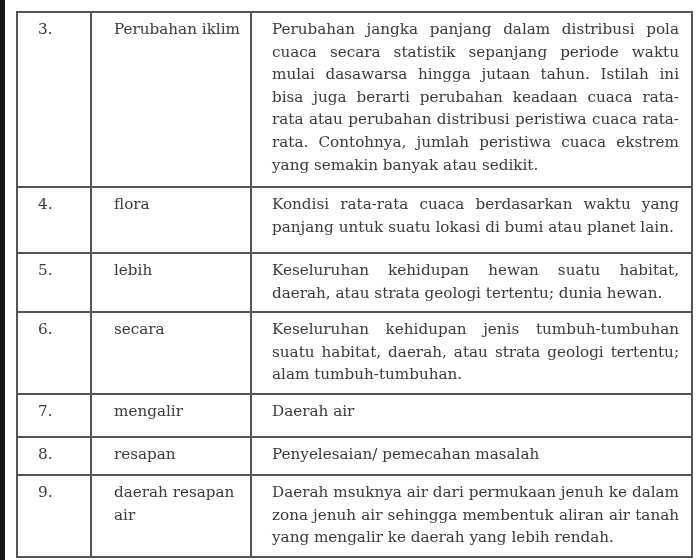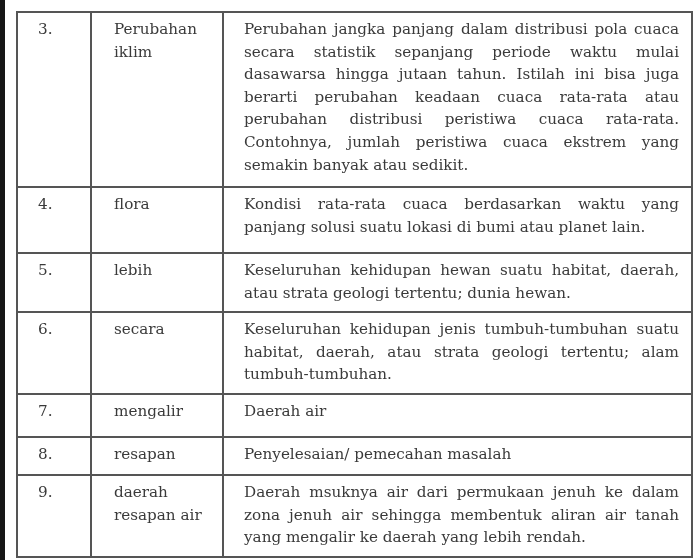--- a/index.html
+++ b/index.html
@@ -21,39 +21,39 @@
     table-layout: fixed;
   }
   table.glossary td {
     border: 2px solid #555555;
     vertical-align: top;
     font-size: 15.2px;
     line-height: 22.6px;
     padding: 5px 0 6px 0;
   }
   td.num { width: 74px; padding-left: 20px !important; box-sizing: border-box; }
-  td.term { width: 132px; padding-left: 22px !important; box-sizing: border-box; }
+  td.term { width: 160px; padding-left: 22px !important; box-sizing: border-box; }
   td.def { padding-left: 20px !important; padding-right: 12px !important; text-align: justify; }
 </style>
 </head>
 <body>
 
 <div class="left-strip"></div>
 
 <table class="glossary">
   <tbody>
     <tr style="height:175px">
       <td class="num">3.</td>
       <td class="term">Perubahan iklim</td>
       <td class="def">Perubahan jangka panjang dalam distribusi pola cuaca secara statistik sepanjang periode waktu mulai dasawarsa hingga jutaan tahun. Istilah ini bisa juga berarti perubahan keadaan cuaca rata-rata atau perubahan distribusi peristiwa cuaca rata-rata. Contohnya, jumlah peristiwa cuaca ekstrem yang semakin banyak atau sedikit.</td>
     </tr>
     <tr style="height:66px">
       <td class="num">4.</td>
       <td class="term">flora</td>
-      <td class="def">Kondisi rata-rata cuaca berdasarkan waktu yang panjang solusi suatu lokasi di bumi atau planet lain.</td>
+      <td class="def">Kondisi rata-rata cuaca berdasarkan waktu yang panjang untuk suatu lokasi di bumi atau planet lain.</td>
     </tr>
     <tr style="height:59px">
       <td class="num">5.</td>
       <td class="term">lebih</td>
       <td class="def">Keseluruhan kehidupan hewan suatu habitat, daerah, atau strata geologi tertentu; dunia hewan.</td>
     </tr>
     <tr style="height:82px">
       <td class="num">6.</td>
       <td class="term">secara</td>
       <td class="def">Keseluruhan kehidupan jenis tumbuh-tumbuhan suatu habitat, daerah, atau strata geologi tertentu; alam tumbuh-tumbuhan.</td>

